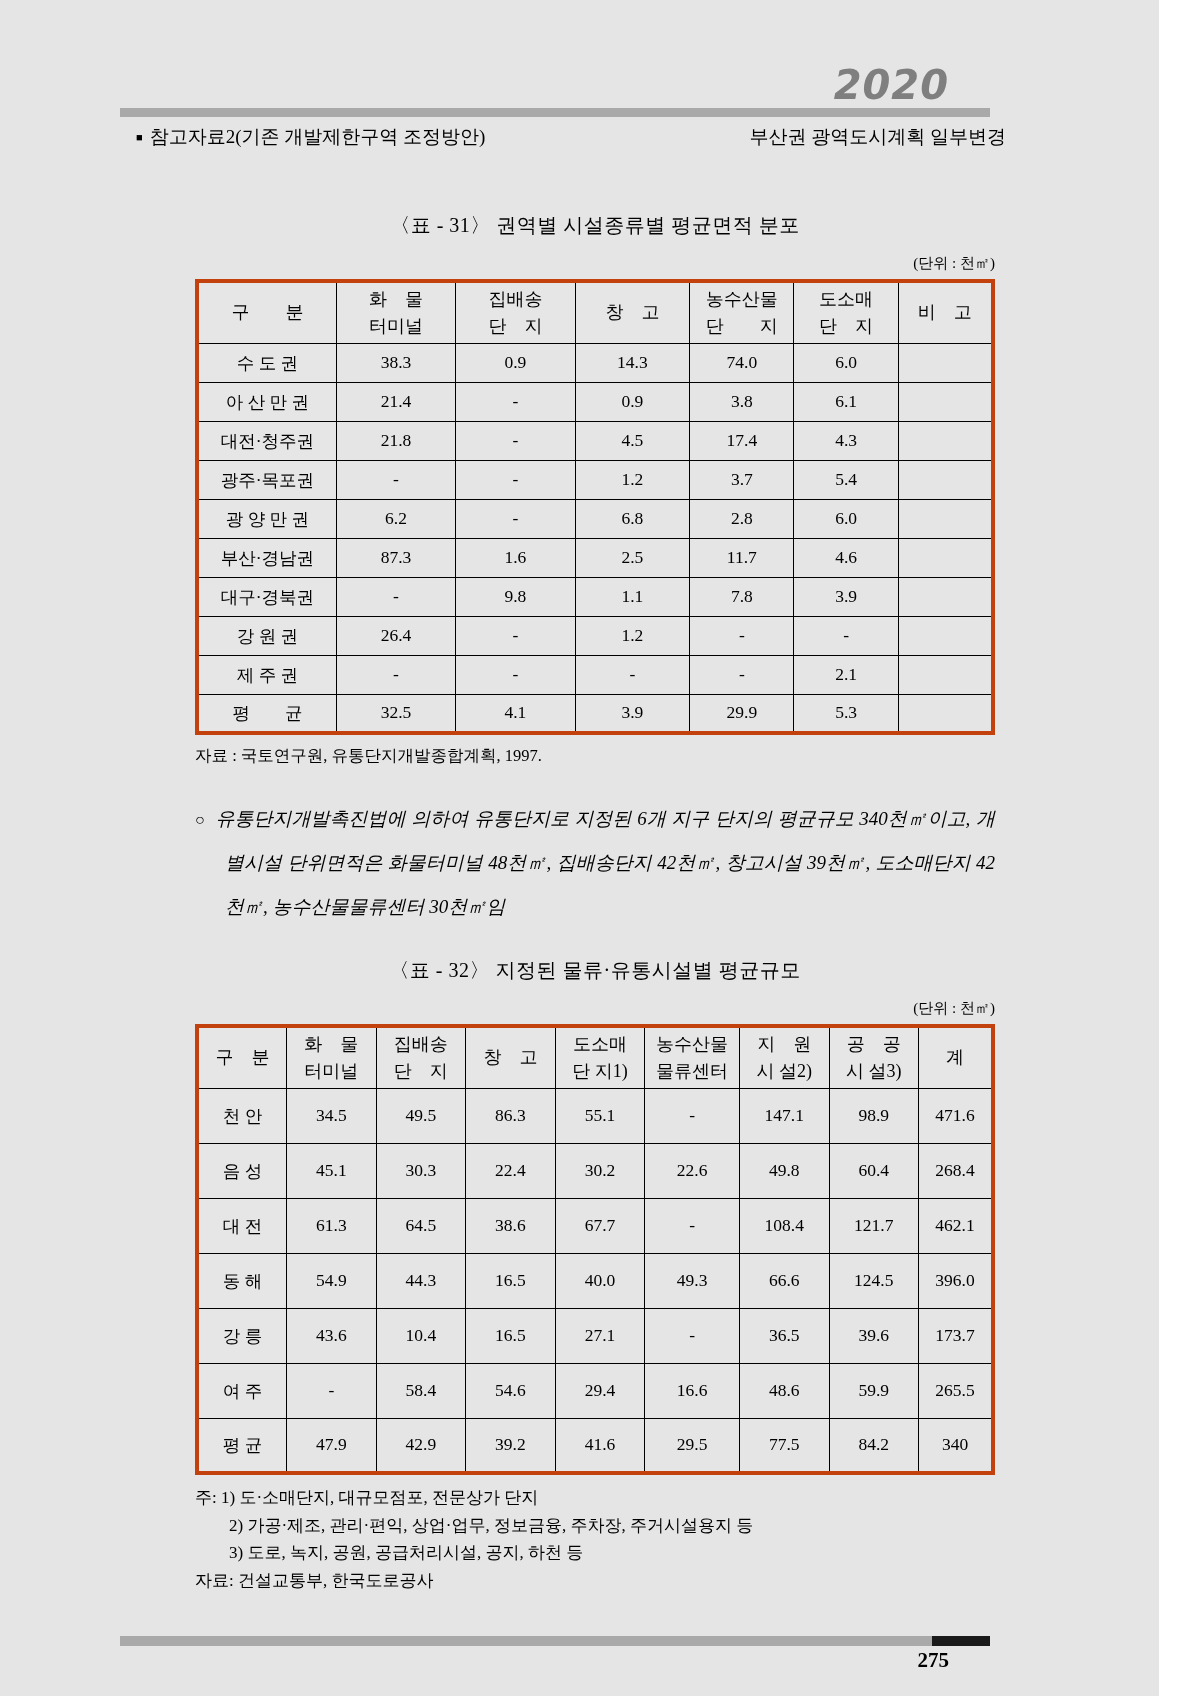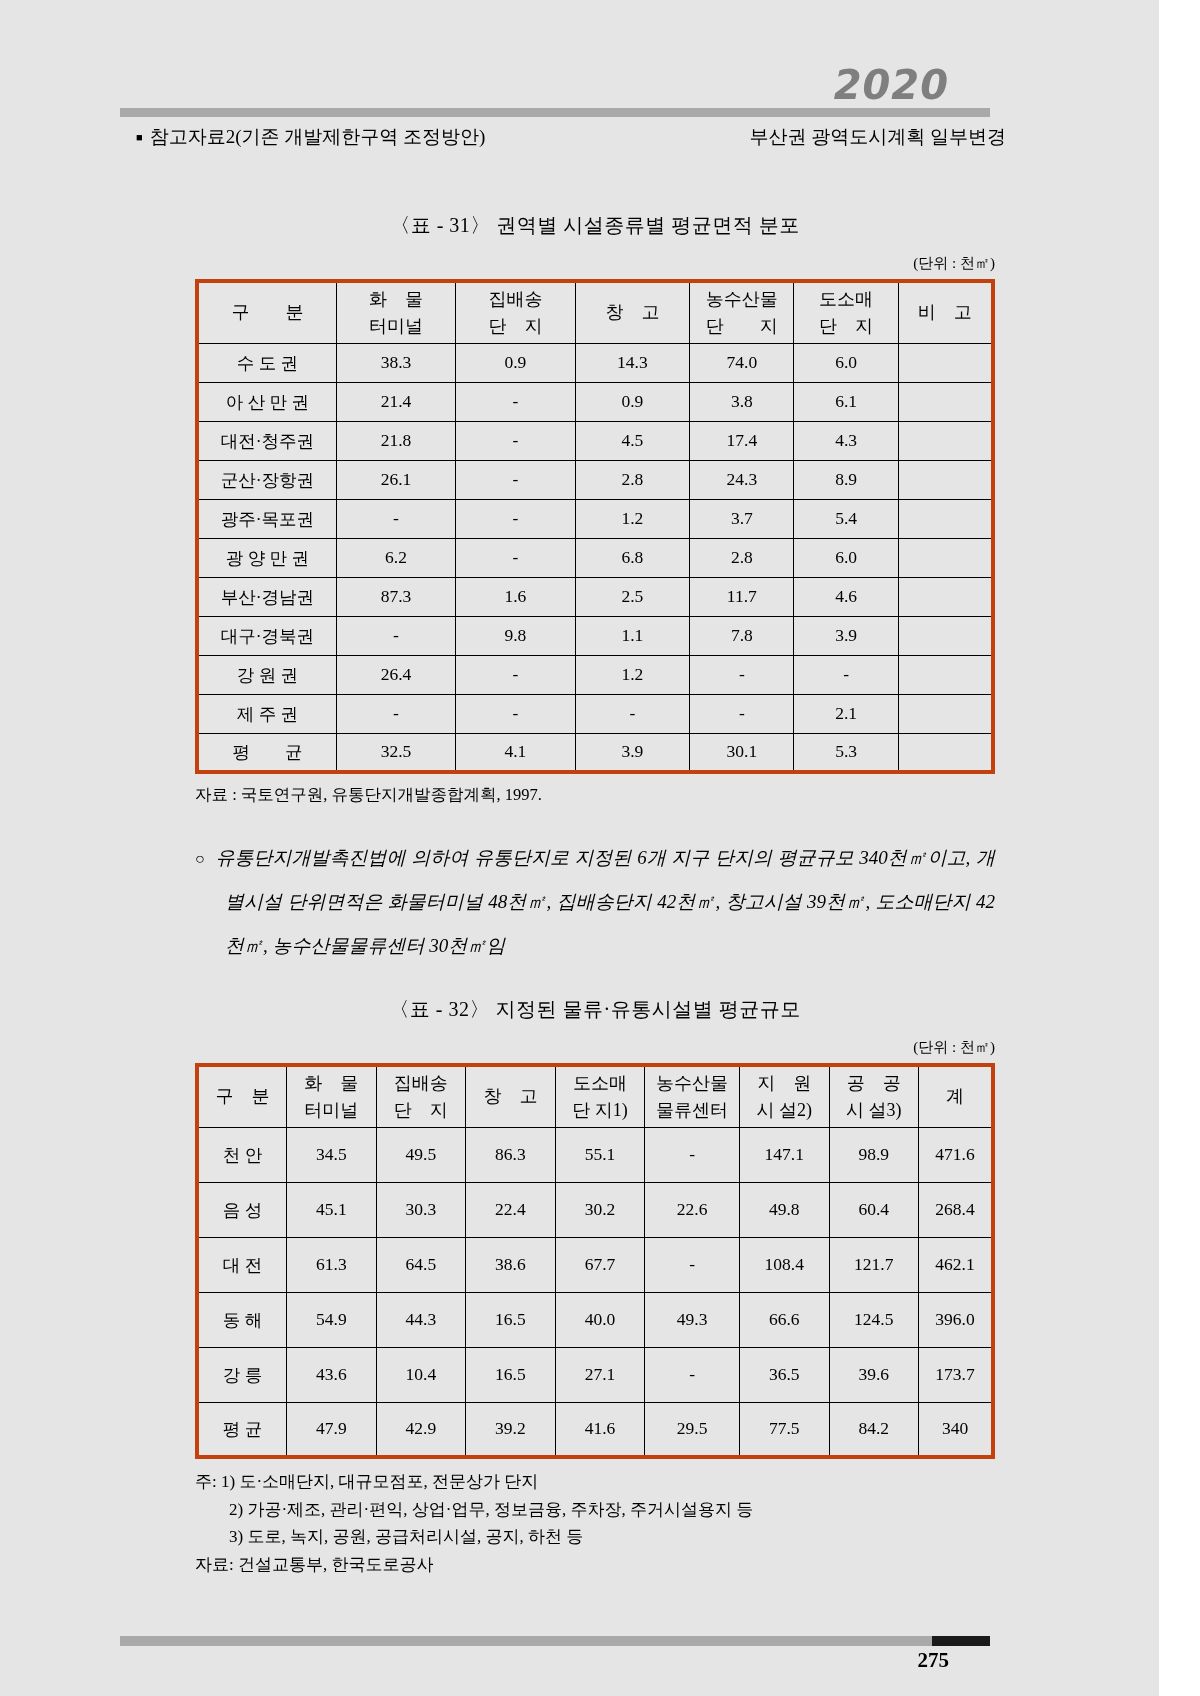--- a/index.html
+++ b/index.html
@@ -146,29 +146,20 @@
           <tr>
             <th class="rowlabel">대전·청주권</th>
             <td>21.8</td>
             <td>-</td>
             <td>4.5</td>
             <td>17.4</td>
             <td>4.3</td>
             <td></td>
           </tr>
           <tr>
-            <th class="rowlabel">군산·장항권</th>
-            <td>26.1</td>
-            <td>-</td>
-            <td>2.8</td>
-            <td>24.3</td>
-            <td>8.9</td>
-            <td></td>
-          </tr>
-          <tr>
             <th class="rowlabel">광주·목포권</th>
             <td>-</td>
             <td>-</td>
             <td>1.2</td>
             <td>3.7</td>
             <td>5.4</td>
             <td></td>
           </tr>
           <tr>
             <th class="rowlabel">광 양 만 권</th>
@@ -213,21 +204,21 @@
             <td>-</td>
             <td>-</td>
             <td>2.1</td>
             <td></td>
           </tr>
           <tr>
             <th class="rowlabel">평　　균</th>
             <td>32.5</td>
             <td>4.1</td>
             <td>3.9</td>
-            <td>30.1</td>
+            <td>29.9</td>
             <td>5.3</td>
             <td></td>
           </tr>
         </tbody>
       </table>
     <div class="source">자료 : 국토연구원, 유통단지개발종합계획, 1997.</div>
 
     <div class="para">
       <span class="para-bullet">○</span><span>유통단지개발촉진법에 의하여 유통단지로 지정된 6개 지구 단지의 평균규모 340천㎡이고, 개별시설 단위면적은 화물터미널 48천㎡, 집배송단지 42천㎡, 창고시설 39천㎡, 도소매단지 42천㎡, 농수산물물류센터 30천㎡임</span>
     </div>
@@ -315,20 +306,31 @@
             <td>43.6</td>
             <td>10.4</td>
             <td>16.5</td>
             <td>27.1</td>
             <td>-</td>
             <td>36.5</td>
             <td>39.6</td>
             <td>173.7</td>
           </tr>
           <tr>
+            <th class="rowlabel">여 주</th>
+            <td>-</td>
+            <td>58.4</td>
+            <td>54.6</td>
+            <td>29.4</td>
+            <td>16.6</td>
+            <td>48.6</td>
+            <td>59.9</td>
+            <td>265.5</td>
+          </tr>
+          <tr>
             <th class="rowlabel">평 균</th>
             <td>47.9</td>
             <td>42.9</td>
             <td>39.2</td>
             <td>41.6</td>
             <td>29.5</td>
             <td>77.5</td>
             <td>84.2</td>
             <td>340</td>
           </tr>

